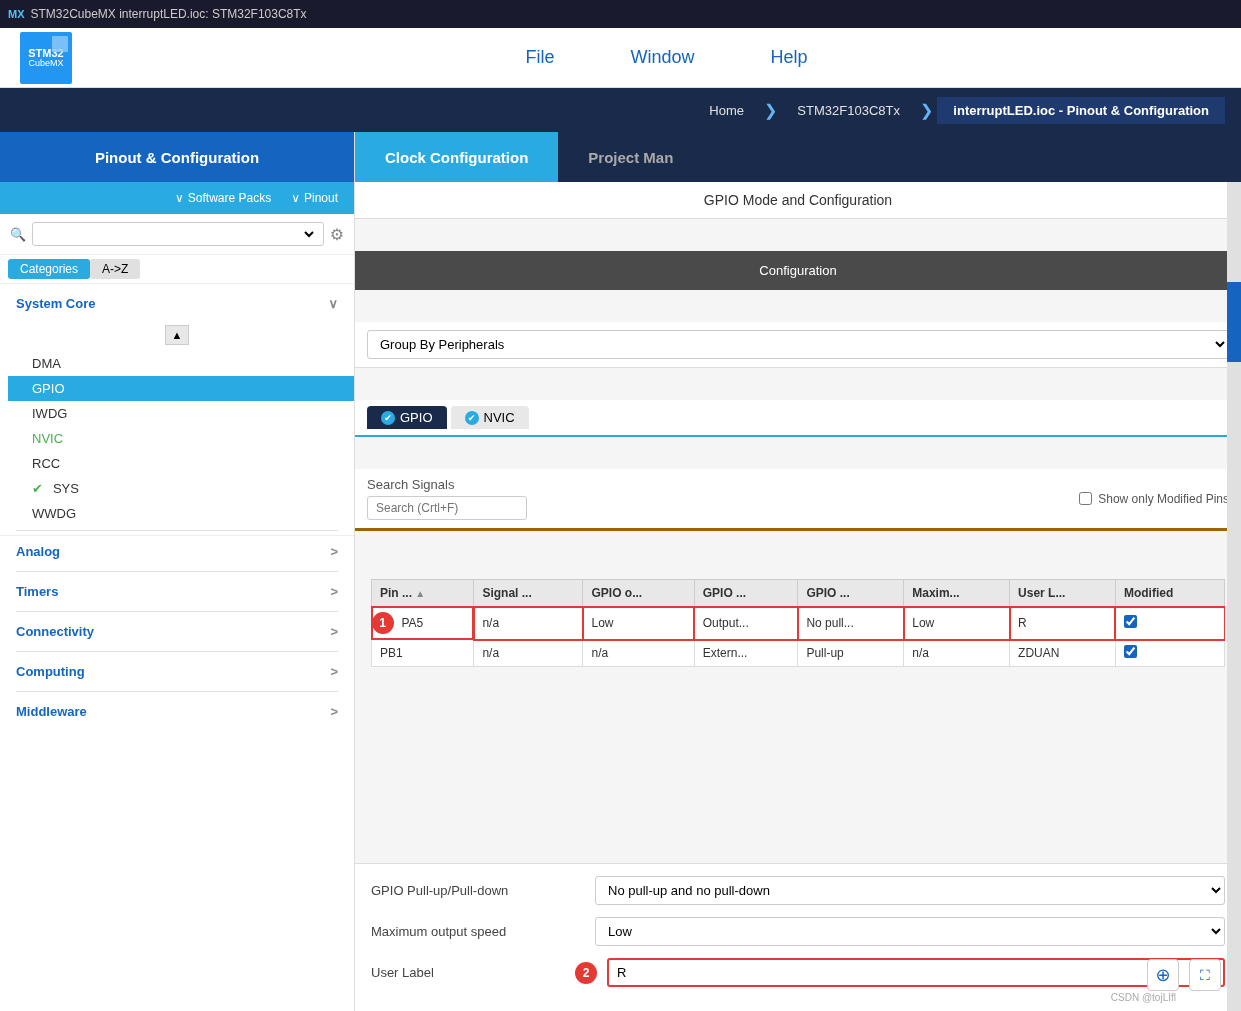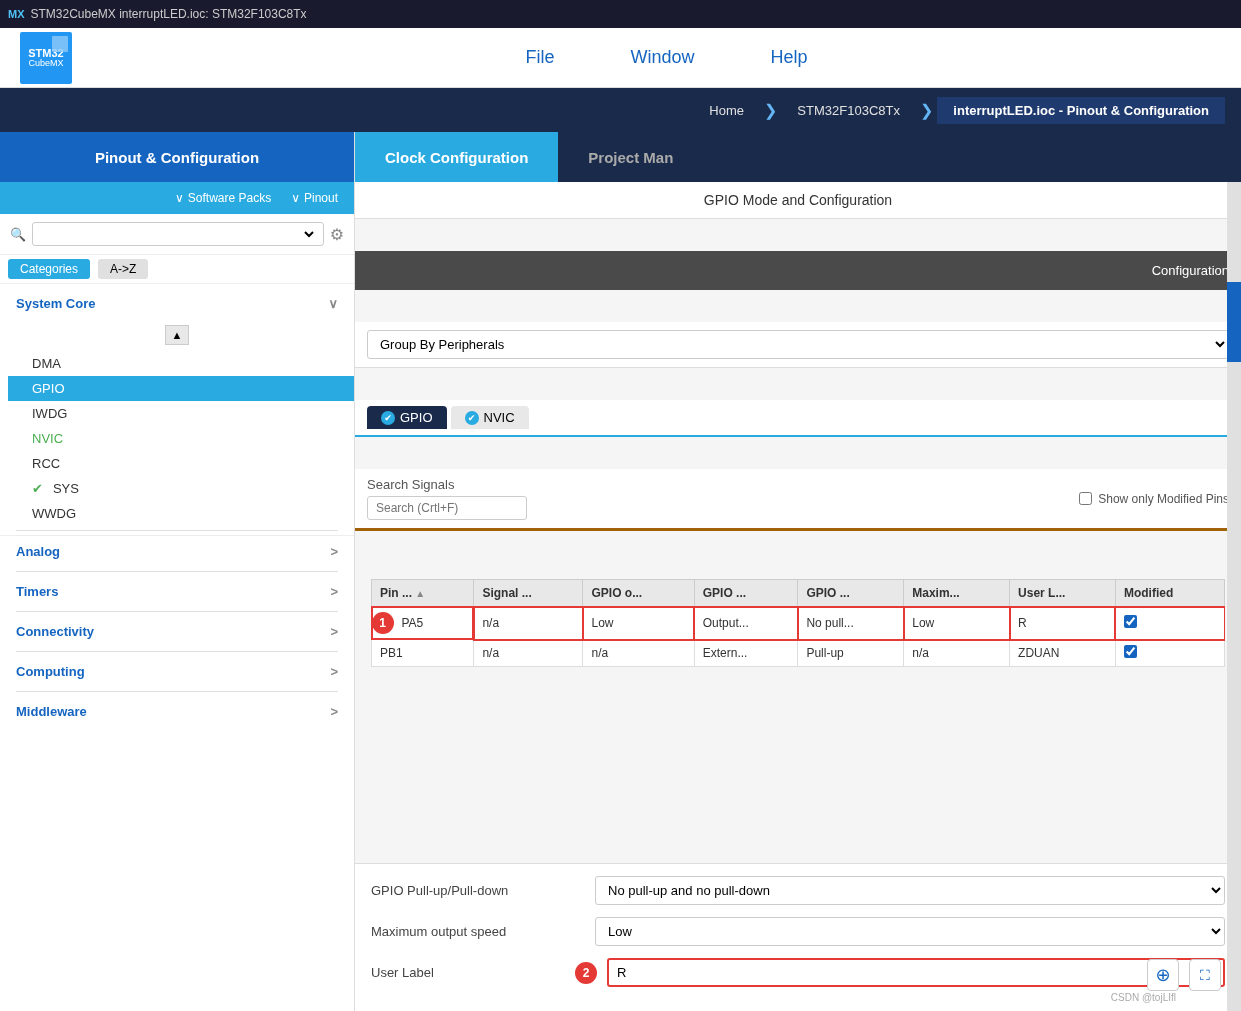--- a/index.html
+++ b/index.html
@@ -191,21 +191,21 @@
       background: transparent;
       font-size: 12px;
       width: 100%;
     }
     .gear-icon { color: #888; cursor: pointer; font-size: 16px; }
 
     
     .category-tabs {
       display: flex;
       padding: 4px 8px;
-      gap: 8px;
+      gap: 0;
       border-bottom: 1px solid #eee;
     }
     .cat-tab {
       padding: 3px 12px;
       font-size: 12px;
       cursor: pointer;
       border-radius: 3px;
       background: #e0e0e0;
     }
     .cat-tab.active {
@@ -277,21 +277,21 @@
       padding: 10px 16px;
       font-size: 14px;
       color: #333;
       text-align: center;
       border-bottom: 1px solid #ddd;
     }
 
     .config-header {
       background: #4a4a4a;
       color: white;
-      text-align: right;
+      text-align: center;
       padding: 12px;
       font-size: 13px;
     }
 
     
     .group-by-row {
       padding: 8px 12px;
       background: white;
       border-bottom: 1px solid #ddd;
     }

